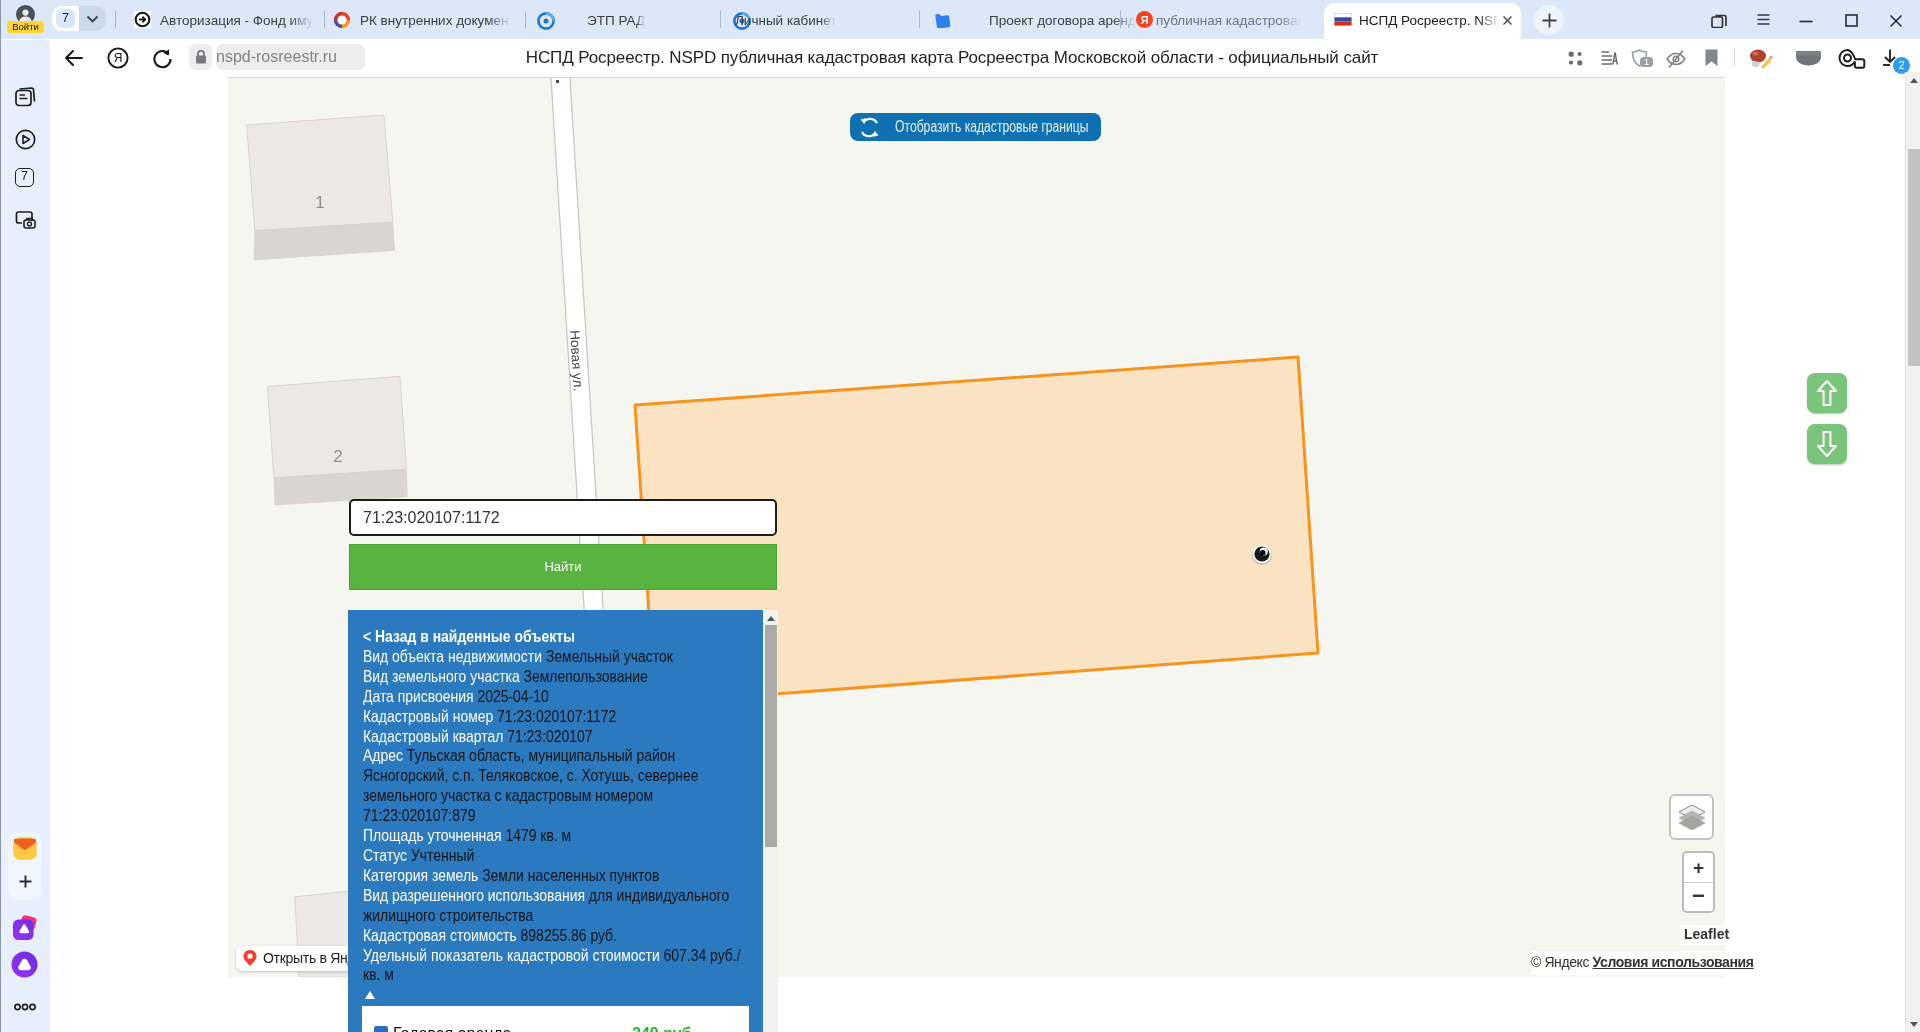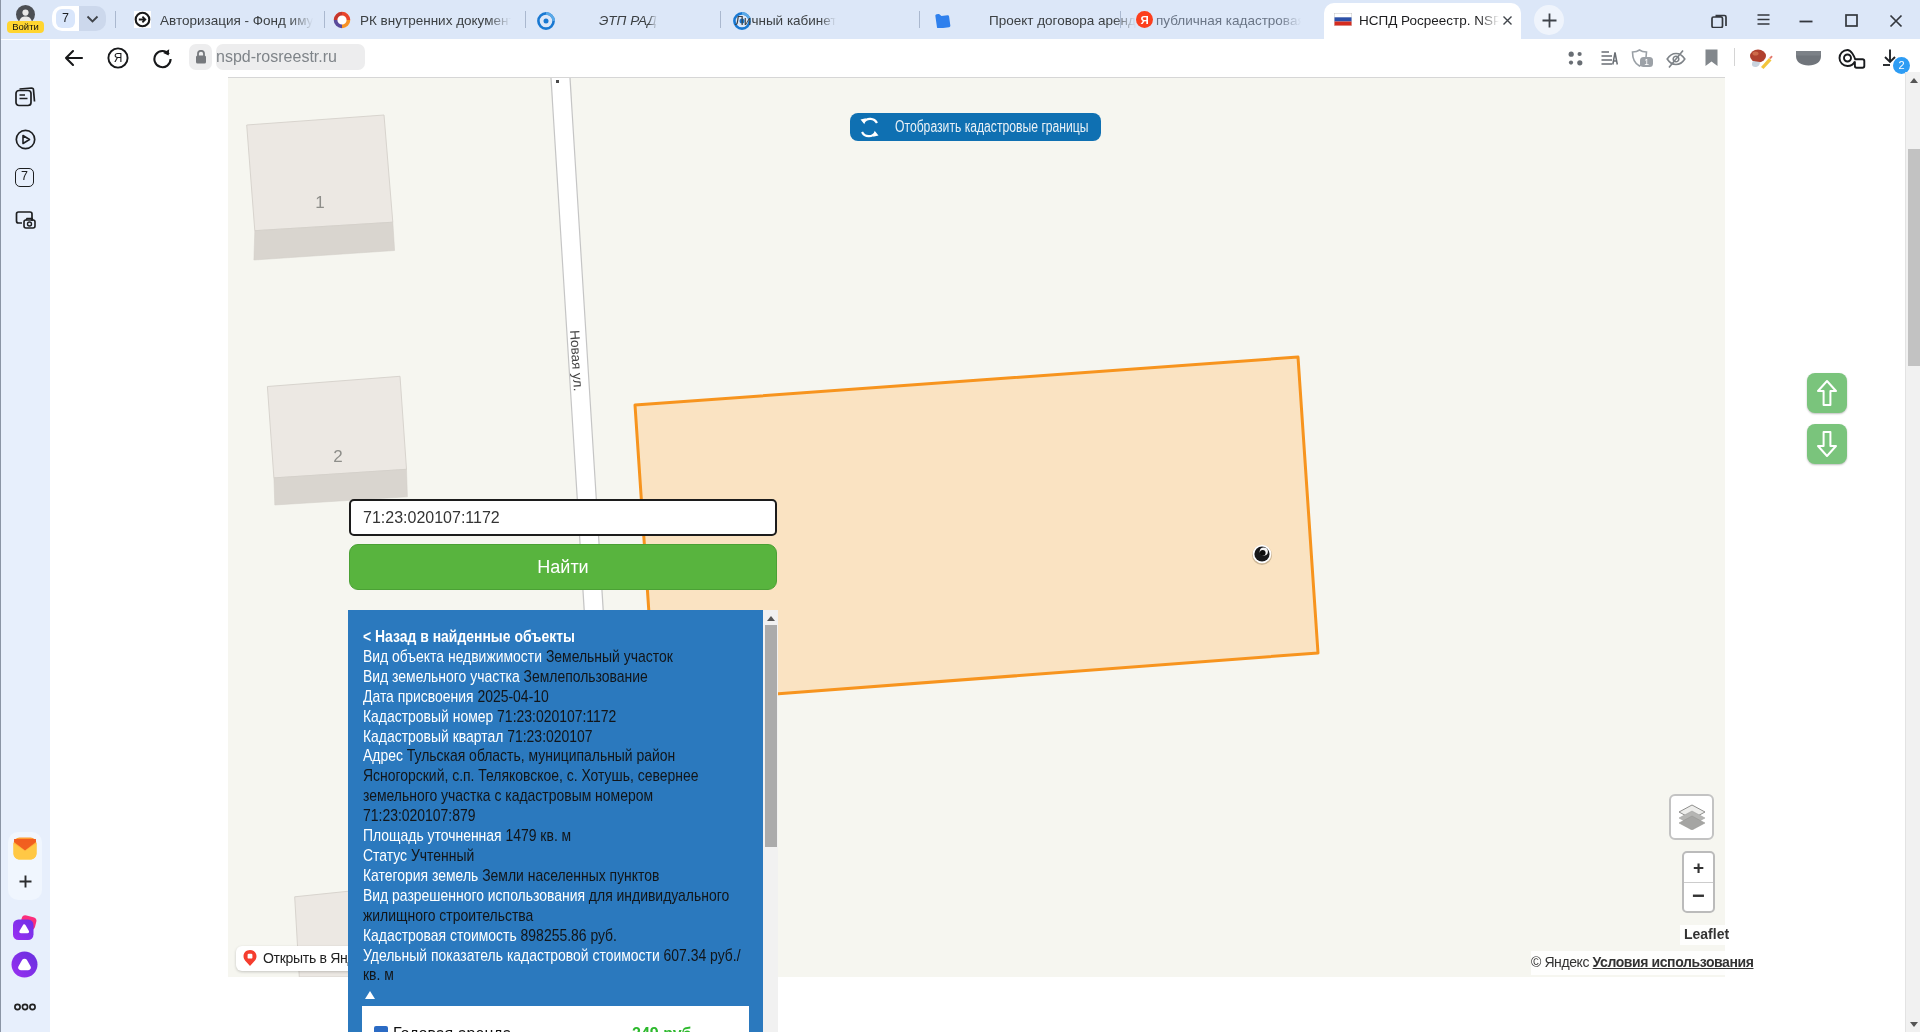--- a/index.html
+++ b/index.html
@@ -24,22 +24,22 @@
 #page { position:absolute; left:50px; top:77px; width:1855px; height:955px; background:#fff; }
 #map { position:absolute; left:228px; top:77px; width:1497px; height:900px; border-top:1px solid #d6d6d6; background:#f6f6f0; }
 
 
 #btnblue { position:absolute; left:850px; top:113px; width:251px; height:28px; background:#0f70b2; border-radius:8px;
   color:#eaf1f6; font-size:16px; display:flex; align-items:center; justify-content:flex-start; padding-left:9px; white-space:nowrap; }
 #btnblue svg { flex:0 0 auto; }
 #btnblue span { display:inline-block; margin-left:15px; transform:scaleX(0.76); transform-origin:left center; }
 #searchbox { position:absolute; left:349px; top:499px; width:428px; height:37px; background:#fff; border:2px solid #1c1c1c; border-radius:5px;
   font-size:16px; color:#333; line-height:33px; padding-left:12px; }
-#btnfind { position:absolute; left:349px; top:544px; width:428px; height:46px; background:#58b43e; border:1px solid #4ba135; border-radius:9px;
-  color:#fff; font-size:18px; text-align:center; line-height:44px; }
+#btnfind { position:absolute; left:349px; top:544px; width:428px; height:46px; background:#58b43e; border:1px solid #4ba135; border-radius:0;
+  color:#fff; font-size:13px; text-align:center; line-height:44px; }
 #panel { position:absolute; left:348px; top:610px; width:430px; height:422px; background:#2b79be; }
 #paneltext { position:absolute; left:15px; top:17px; width:460px; font-size:17px; line-height:19.9px; color:#fff; white-space:nowrap; transform:scaleX(0.82); transform-origin:left top; }
 #paneltext b.hd { font-weight:bold; }
 #paneltext .v { color:#111519; }
 #panelscroll { position:absolute; right:0; top:0; width:15px; height:422px; background:#f1f1f1; }
 #panelthumb { position:absolute; left:1.5px; top:15px; width:12px; height:222px; background:#ababab; }
 
 
 .greenbtn { position:absolute; left:1807px; width:40px; height:40px; background:#7ac47c; border-radius:8px; box-shadow:0 1px 2px rgba(0,0,0,.25); display:flex; align-items:center; justify-content:center; }
 #layersbtn { position:absolute; left:1669px; top:794px; width:45px; height:46px; background:#fff; border:2px solid #c3c3c3; border-radius:6px; display:flex; align-items:center; justify-content:center; }
@@ -203,21 +203,21 @@
         <path d="M0.7 9 A8.3 8.3 0 0 1 9 0.7 L9 4.4 A4.6 4.6 0 0 0 4.4 9 Z" fill="#c6362d"></path>
       </svg>
     <div class="tabtitle" style="left:360px;width:156px;">РК внутренних документов</div>
     <div class="tabdiv" style="left:525px;"></div>
 
     <svg class="abs" style="left:537px;top:11.5px" width="18" height="18" viewBox="0 0 18 18">
         <circle cx="9" cy="9" r="7.6" fill="none" stroke="#1878d2" stroke-width="2.6"></circle>
         <circle cx="9" cy="9" r="2.5" fill="#1878d2"></circle>
         <path d="M9 1.4 A7.6 7.6 0 0 1 16.6 9" fill="none" stroke="#5aa9e8" stroke-width="2.6"></path>
       </svg>
-    <div class="tabtitle" style="left:599px;width:60px;font-style:italic;">ЭТП РАД</div>
+    <div class="tabtitle" style="left:587px;width:60px;">ЭТП РАД</div>
     <div class="tabdiv" style="left:720px;"></div>
 
     <svg class="abs" style="left:733px;top:11.5px" width="18" height="18" viewBox="0 0 18 18">
         <circle cx="9" cy="9" r="7.6" fill="none" stroke="#1878d2" stroke-width="2.6"></circle>
         <circle cx="9" cy="9" r="2.5" fill="#1878d2"></circle>
         <path d="M9 1.4 A7.6 7.6 0 0 1 16.6 9" fill="none" stroke="#5aa9e8" stroke-width="2.6"></path>
       </svg>
     <div class="tabtitle" style="left:735px;width:104px;">Личный кабинет</div>
     <div class="tabdiv" style="left:919px;"></div>
 
@@ -283,20 +283,21 @@
       </svg>
 
     <div class="abs" style="left:139px;top:4px;width:23px;height:25.5px;background:#ededee;border-radius:7px;"></div>
     <svg class="abs" style="left:145px;top:10px" width="12" height="14" viewBox="0 0 12 14">
         <rect x="1" y="5.5" width="10" height="8" rx="1.6" fill="#76797d"></rect>
         <path d="M3 6 L3 3.8 A3 3 0 0 1 9 3.8 L9 6" fill="none" stroke="#76797d" stroke-width="1.8"></path>
       </svg>
 
     <div class="abs" style="left:166px;top:4px;width:149px;height:25.5px;background:#ededee;border-radius:7px;font-size:16px;color:#7f8489;line-height:25px;">nspd-rosreestr.ru</div>
 
+    <div class="abs" style="left:352px;top:8px;width:1100px;text-align:center;font-size:17px;color:#1f2022;letter-spacing:-0.1px;white-space:nowrap;">НСПД Росреестр. NSPD публичная кадастровая карта Росреестра Московской области - официальный сайт</div>
 
     <svg class="abs" style="left:1517px;top:10px" width="17" height="17" viewBox="0 0 17 17" fill="#696e74">
         <circle cx="4.2" cy="4.2" r="2.6"></circle>
         <circle cx="12.6" cy="4" r="2.1"></circle>
         <circle cx="4" cy="12.6" r="2.1"></circle>
         <circle cx="12.8" cy="12.8" r="2.6"></circle>
       </svg>
     <svg class="abs" style="left:1551px;top:11px" width="18" height="15" viewBox="0 0 18 15" stroke="#696e74" stroke-width="1.5">
         <path d="M0.5 1 L8 1 M0.5 5 L11 5 M0.5 9 L11 9 M0.5 13 L11 13" fill="none"></path>
         <path d="M13 13 L15.2 1 L17.5 13 M13.6 9.5 L16.7 9.5" fill="none" transform="translate(-1.2,0.5)"></path>

